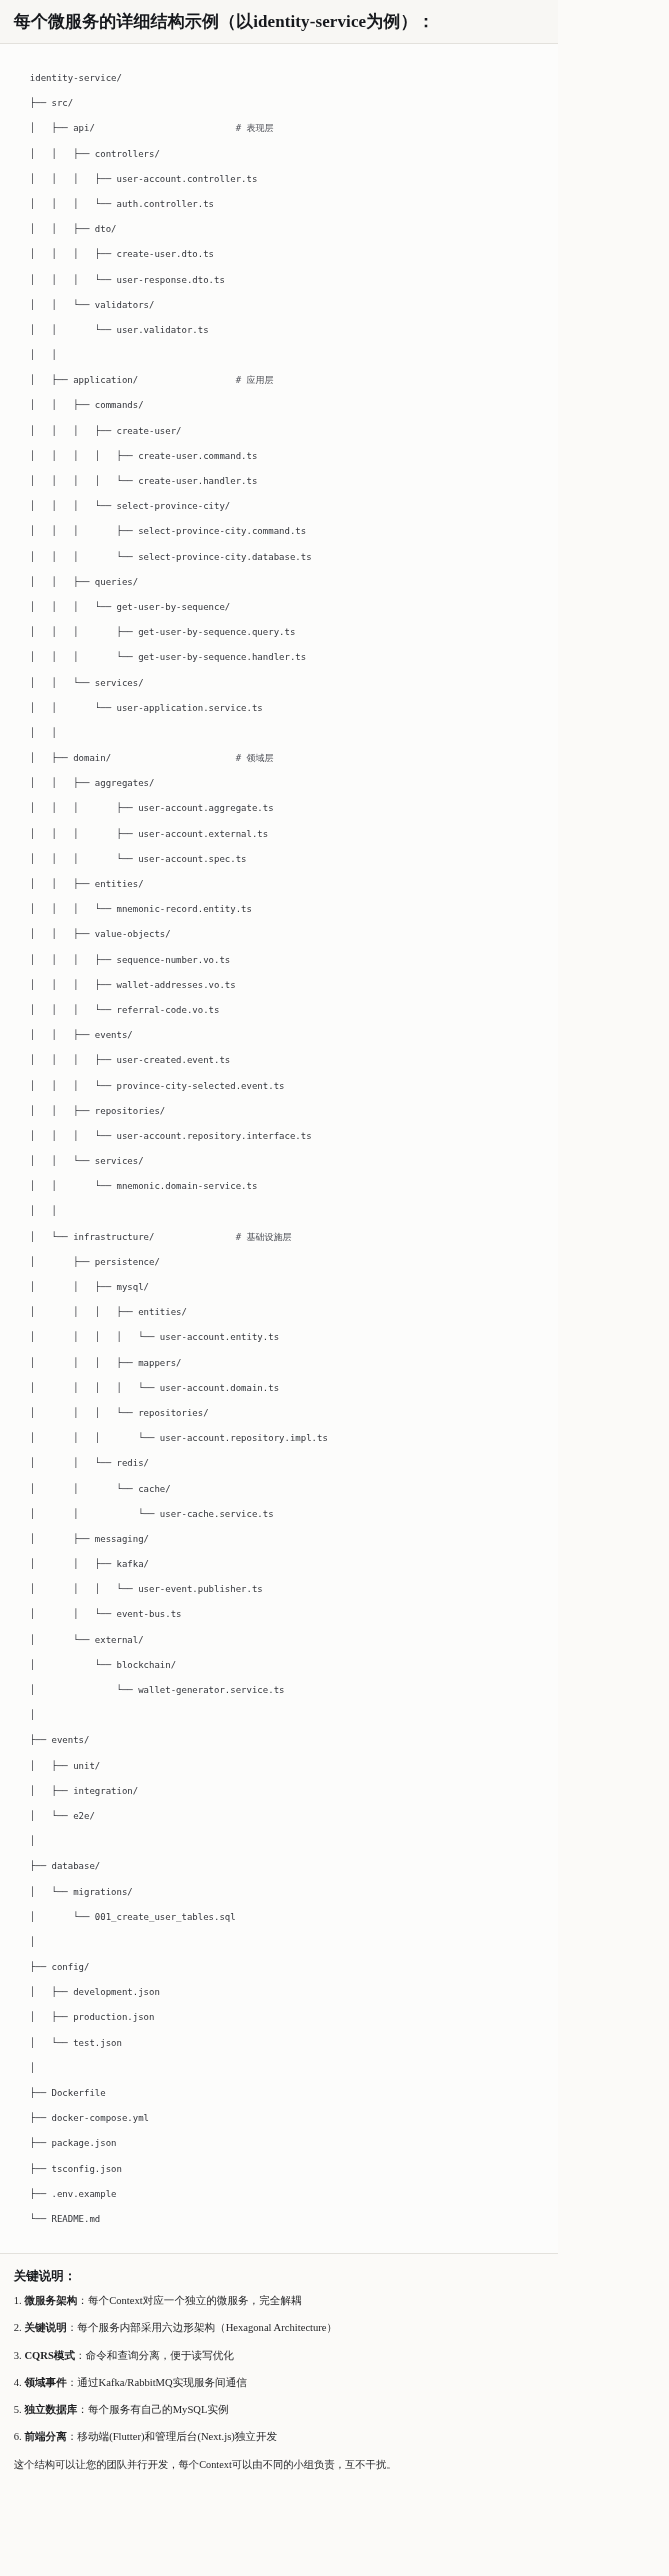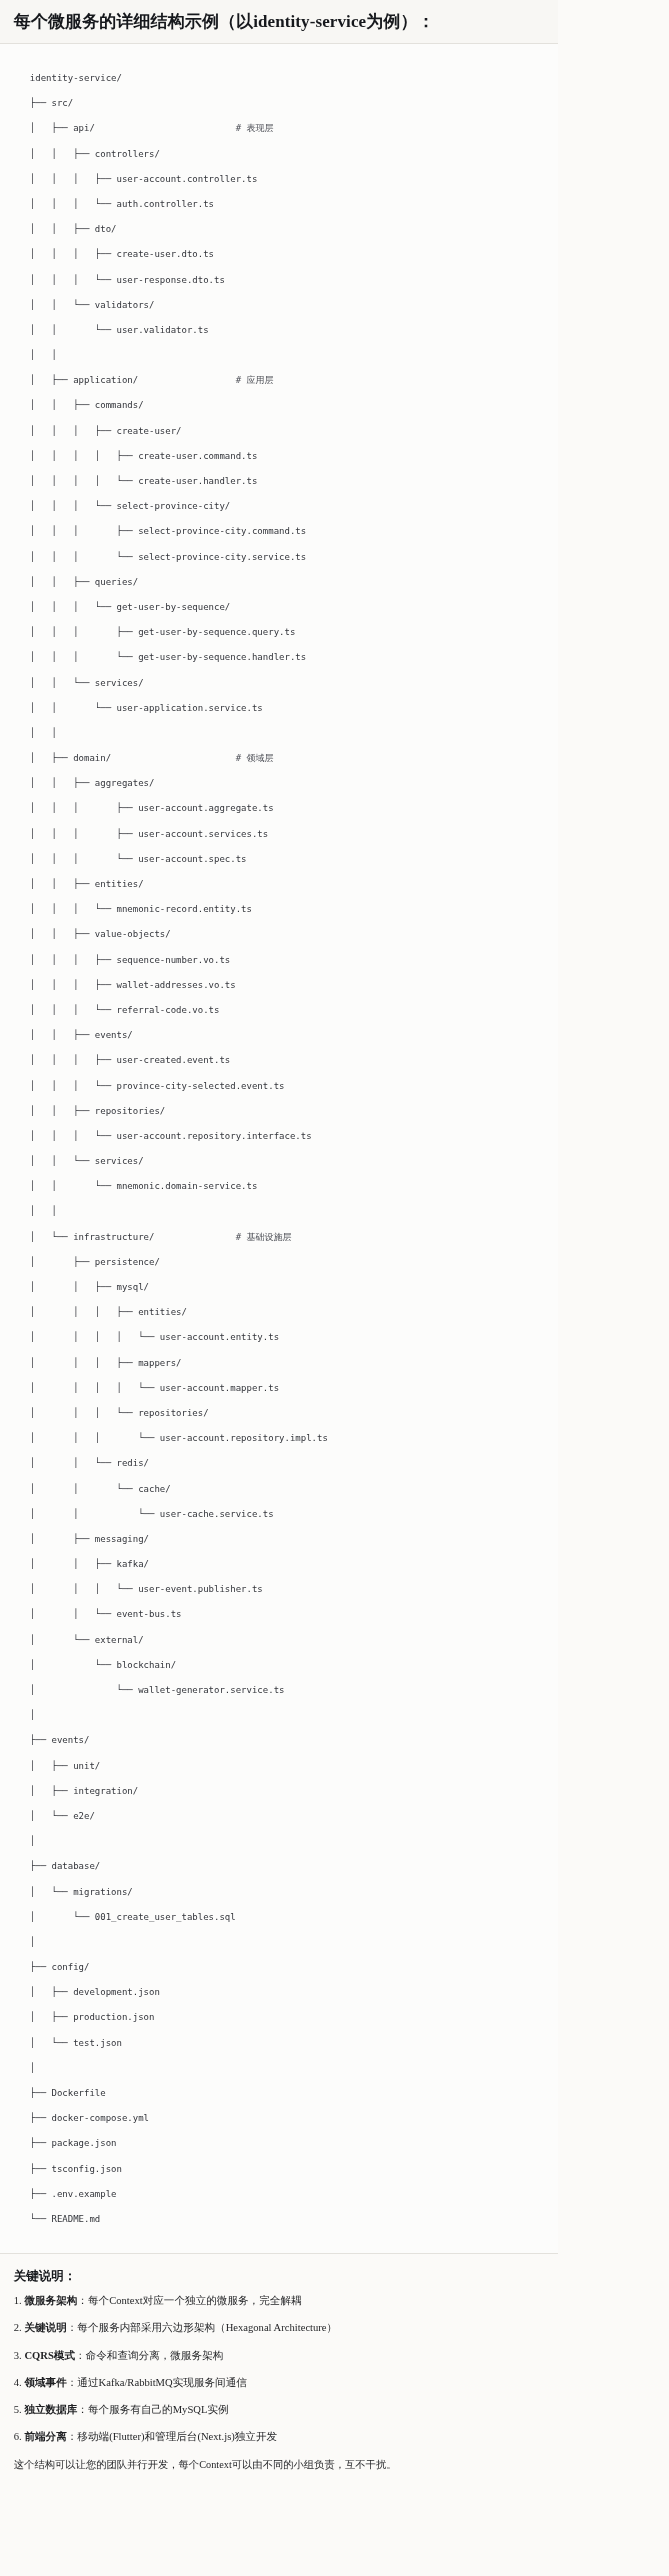--- a/index.html
+++ b/index.html
@@ -120,32 +120,32 @@
 <span class="row">│   │   └── validators/</span>
 <span class="row">│   │       └── user.validator.ts</span>
 <span class="row">│   │</span>
 <span class="row">│   ├── application/                  <span class="cmt"># 应用层</span></span>
 <span class="row">│   │   ├── commands/</span>
 <span class="row">│   │   │   ├── create-user/</span>
 <span class="row">│   │   │   │   ├── create-user.command.ts</span>
 <span class="row">│   │   │   │   └── create-user.handler.ts</span>
 <span class="row">│   │   │   └── select-province-city/</span>
 <span class="row">│   │   │       ├── select-province-city.command.ts</span>
-<span class="row">│   │   │       └── select-province-city.service.ts</span>
+<span class="row">│   │   │       └── select-province-city.database.ts</span>
 <span class="row">│   │   ├── queries/</span>
 <span class="row">│   │   │   └── get-user-by-sequence/</span>
 <span class="row">│   │   │       ├── get-user-by-sequence.query.ts</span>
 <span class="row">│   │   │       └── get-user-by-sequence.handler.ts</span>
 <span class="row">│   │   └── services/</span>
 <span class="row">│   │       └── user-application.service.ts</span>
 <span class="row">│   │</span>
 <span class="row">│   ├── domain/                       <span class="cmt"># 领域层</span></span>
 <span class="row">│   │   ├── aggregates/</span>
 <span class="row">│   │   │       ├── user-account.aggregate.ts</span>
-<span class="row">│   │   │       ├── user-account.services.ts</span>
+<span class="row">│   │   │       ├── user-account.external.ts</span>
 <span class="row">│   │   │       └── user-account.spec.ts</span>
 <span class="row">│   │   ├── entities/</span>
 <span class="row">│   │   │   └── mnemonic-record.entity.ts</span>
 <span class="row">│   │   ├── value-objects/</span>
 <span class="row">│   │   │   ├── sequence-number.vo.ts</span>
 <span class="row">│   │   │   ├── wallet-addresses.vo.ts</span>
 <span class="row">│   │   │   └── referral-code.vo.ts</span>
 <span class="row">│   │   ├── events/</span>
 <span class="row">│   │   │   ├── user-created.event.ts</span>
 <span class="row">│   │   │   └── province-city-selected.event.ts</span>
@@ -153,21 +153,21 @@
 <span class="row">│   │   │   └── user-account.repository.interface.ts</span>
 <span class="row">│   │   └── services/</span>
 <span class="row">│   │       └── mnemonic.domain-service.ts</span>
 <span class="row">│   │</span>
 <span class="row">│   └── infrastructure/               <span class="cmt"># 基础设施层</span></span>
 <span class="row">│       ├── persistence/</span>
 <span class="row">│       │   ├── mysql/</span>
 <span class="row">│       │   │   ├── entities/</span>
 <span class="row">│       │   │   │   └── user-account.entity.ts</span>
 <span class="row">│       │   │   ├── mappers/</span>
-<span class="row">│       │   │   │   └── user-account.mapper.ts</span>
+<span class="row">│       │   │   │   └── user-account.domain.ts</span>
 <span class="row">│       │   │   └── repositories/</span>
 <span class="row">│       │   │       └── user-account.repository.impl.ts</span>
 <span class="row">│       │   └── redis/</span>
 <span class="row">│       │       └── cache/</span>
 <span class="row">│       │           └── user-cache.service.ts</span>
 <span class="row">│       ├── messaging/</span>
 <span class="row">│       │   ├── kafka/</span>
 <span class="row">│       │   │   └── user-event.publisher.ts</span>
 <span class="row">│       │   └── event-bus.ts</span>
 <span class="row">│       └── external/</span>
@@ -199,21 +199,21 @@
   <div class="notes">
     <h2 class="notes-title">关键说明：</h2>
     <div>
       <p class="note-item">
         <span class="note-num">1. </span><span class="note-key">微服务架构</span><span class="note-body">：每个Context对应一个独立的微服务，完全解耦</span>
       </p>
       <p class="note-item">
         <span class="note-num">2. </span><span class="note-key">关键说明</span><span class="note-body">：每个服务内部采用六边形架构（Hexagonal Architecture）</span>
       </p>
       <p class="note-item">
-        <span class="note-num">3. </span><span class="note-key">CQRS模式</span><span class="note-body">：命令和查询分离，微服务架构</span>
+        <span class="note-num">3. </span><span class="note-key">CQRS模式</span><span class="note-body">：命令和查询分离，便于读写优化</span>
       </p>
       <p class="note-item">
         <span class="note-num">4. </span><span class="note-key">领域事件</span><span class="note-body">：通过Kafka/RabbitMQ实现服务间通信</span>
       </p>
       <p class="note-item">
         <span class="note-num">5. </span><span class="note-key">独立数据库</span><span class="note-body">：每个服务有自己的MySQL实例</span>
       </p>
       <p class="note-item">
         <span class="note-num">6. </span><span class="note-key">前端分离</span><span class="note-body">：移动端(Flutter)和管理后台(Next.js)独立开发</span>
       </p>

